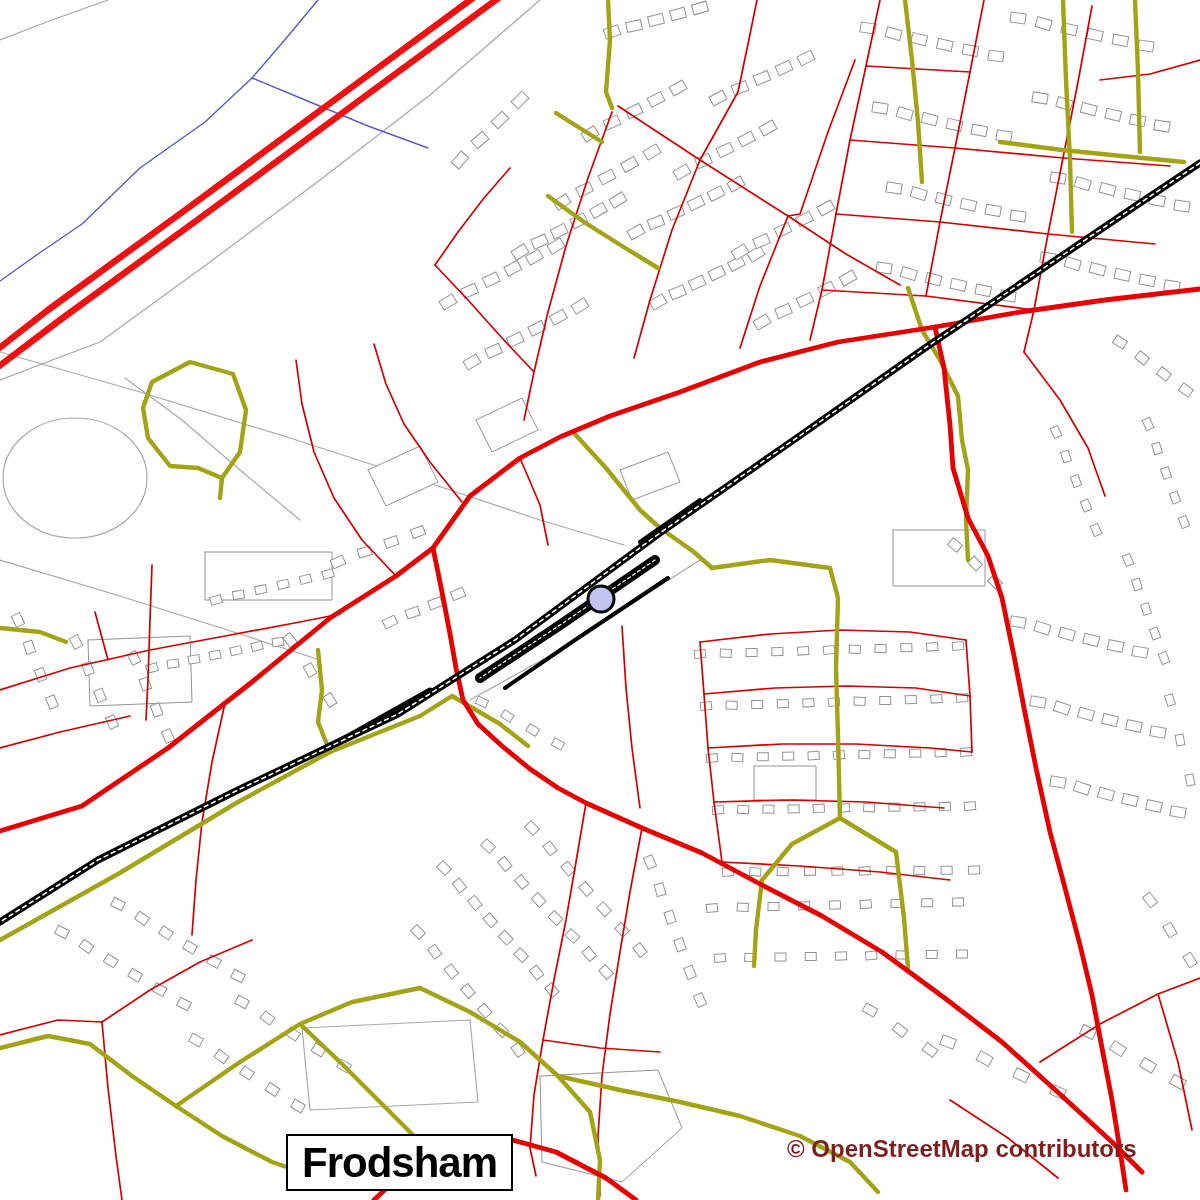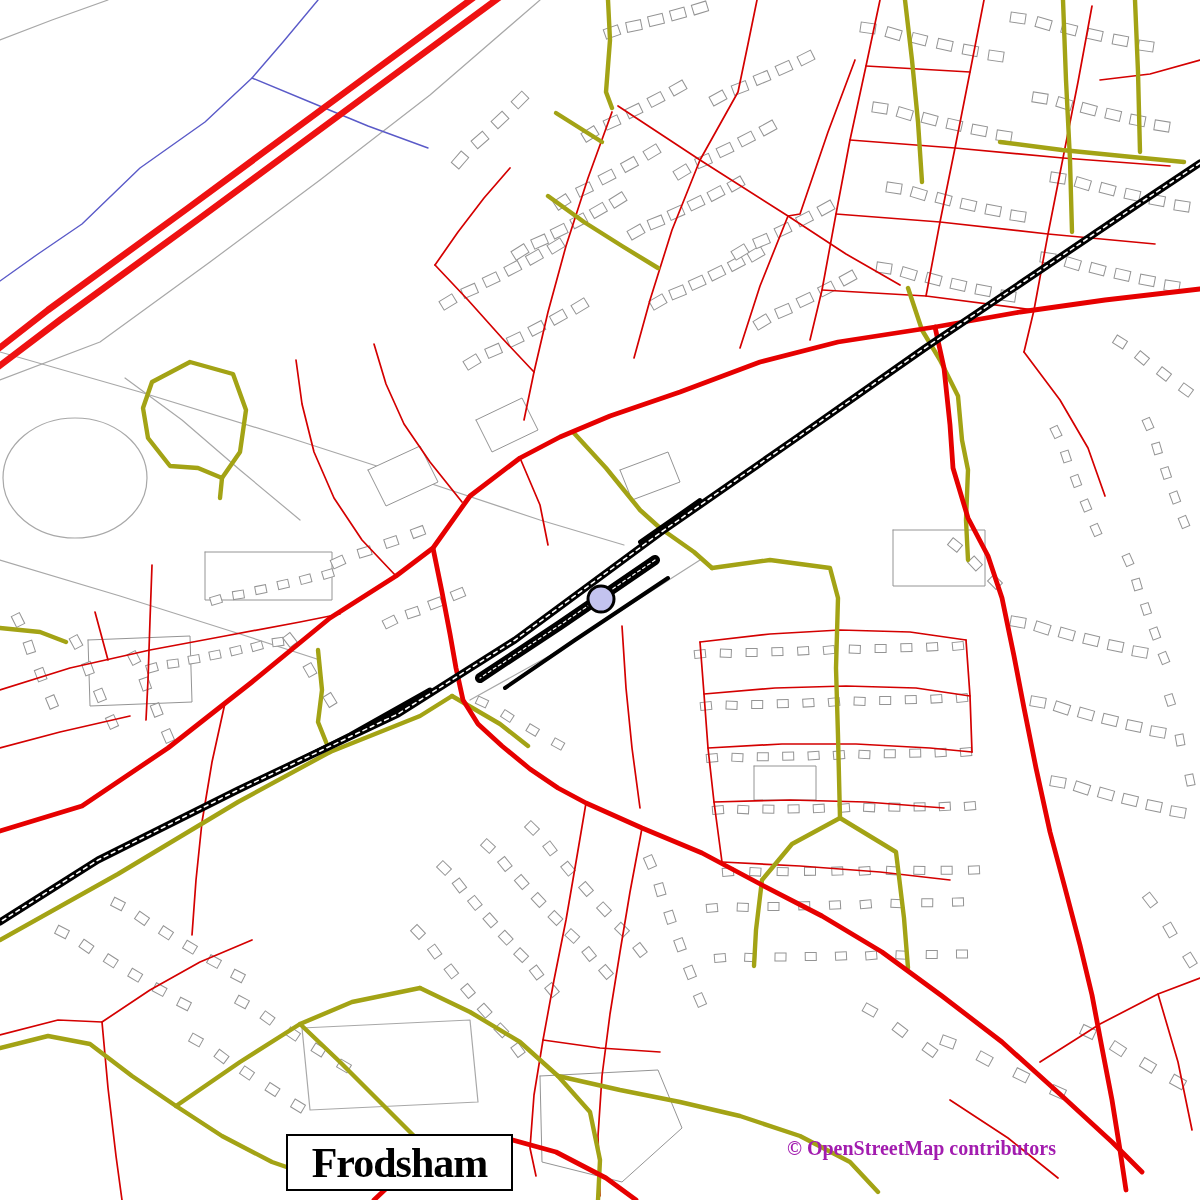--- a/index.html
+++ b/index.html
@@ -1,29 +1,29 @@
 <!DOCTYPE html>
 <html><head>
 <meta charset="utf-8">
 <style>
   html,body{margin:0;padding:0;background:#fff;}
   #map-root{
     position:relative;width:1200px;height:1200px;overflow:hidden;background:#fff;
-    font-family:Liberation Serif, serif;
+    font-family:Liberation Sans, sans-serif;
   }
   #map-svg{position:absolute;left:0;top:0;}
   .place-label{
     position:absolute;left:286px;top:1134px;width:227px;height:57px;
     background:#fff;border:2px solid #000;box-sizing:border-box;
     display:flex;align-items:center;justify-content:center;
     font-size:42px;font-weight:bold;color:#000;letter-spacing:-1px;
   }
   .attribution{
-    position:absolute;left:787px;top:1135px;color:#a21caf;
-    font-size:20px;font-weight:bold;line-height:27.5px;white-space:nowrap;
+    position:absolute;left:787px;top:1135px;color:#7f1d1d;
+    font-size:24px;font-weight:bold;line-height:27.5px;white-space:nowrap;
   }
 </style>
 </head>
 <body>
 
 <div id="map-root">
   <svg id="map-svg" width="1200" height="1200" viewBox="0 0 1200 1200">
       <g>
         <polyline points="108,0 52,20 0,40" fill="none" stroke="#a8a8a8" stroke-width="1.2" stroke-linecap="round" stroke-linejoin="round"></polyline>
         <polyline points="540,0 430,95 320,180 210,262 100,342 0,380" fill="none" stroke="#a8a8a8" stroke-width="1.2" stroke-linecap="round" stroke-linejoin="round"></polyline>

